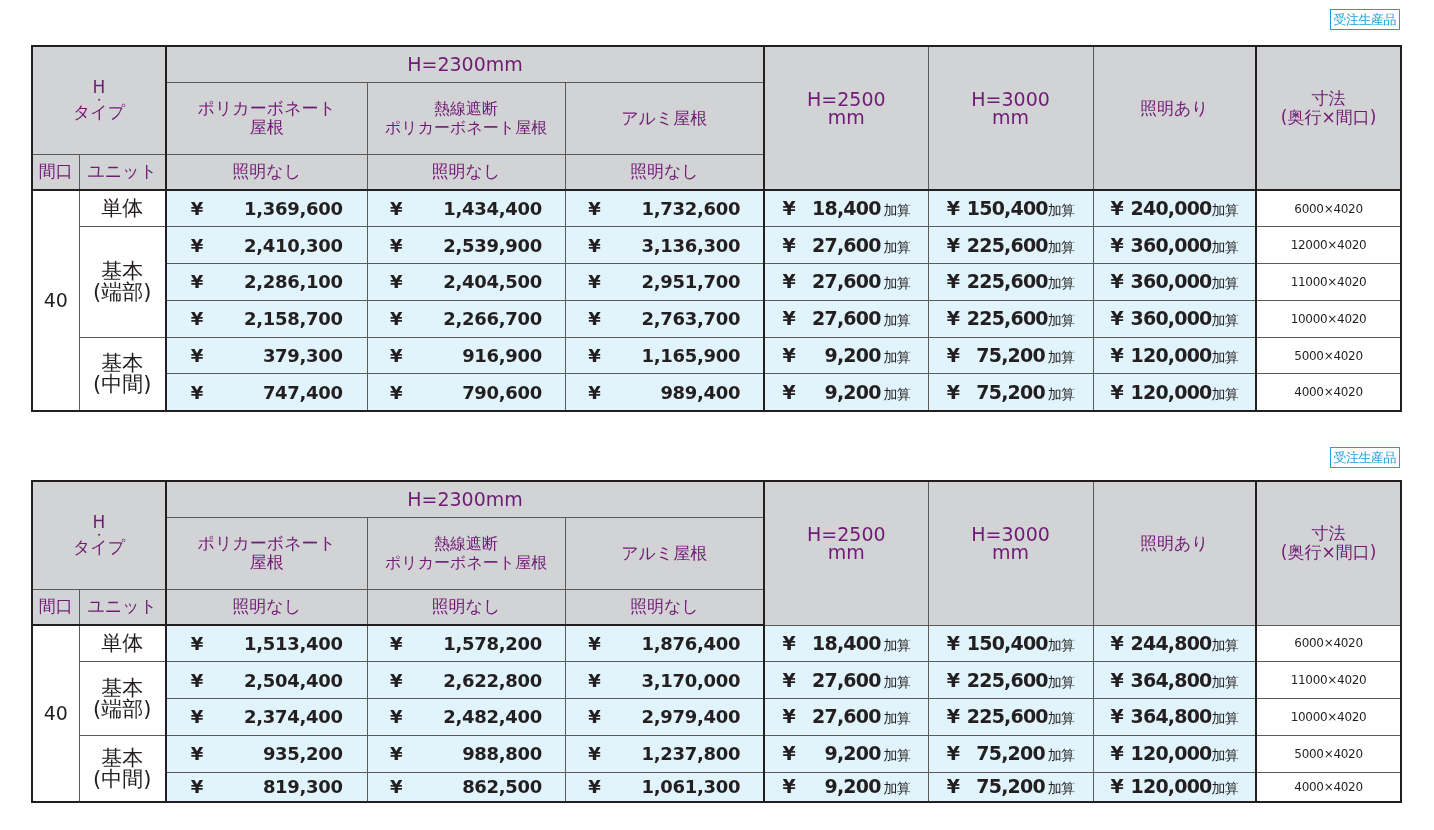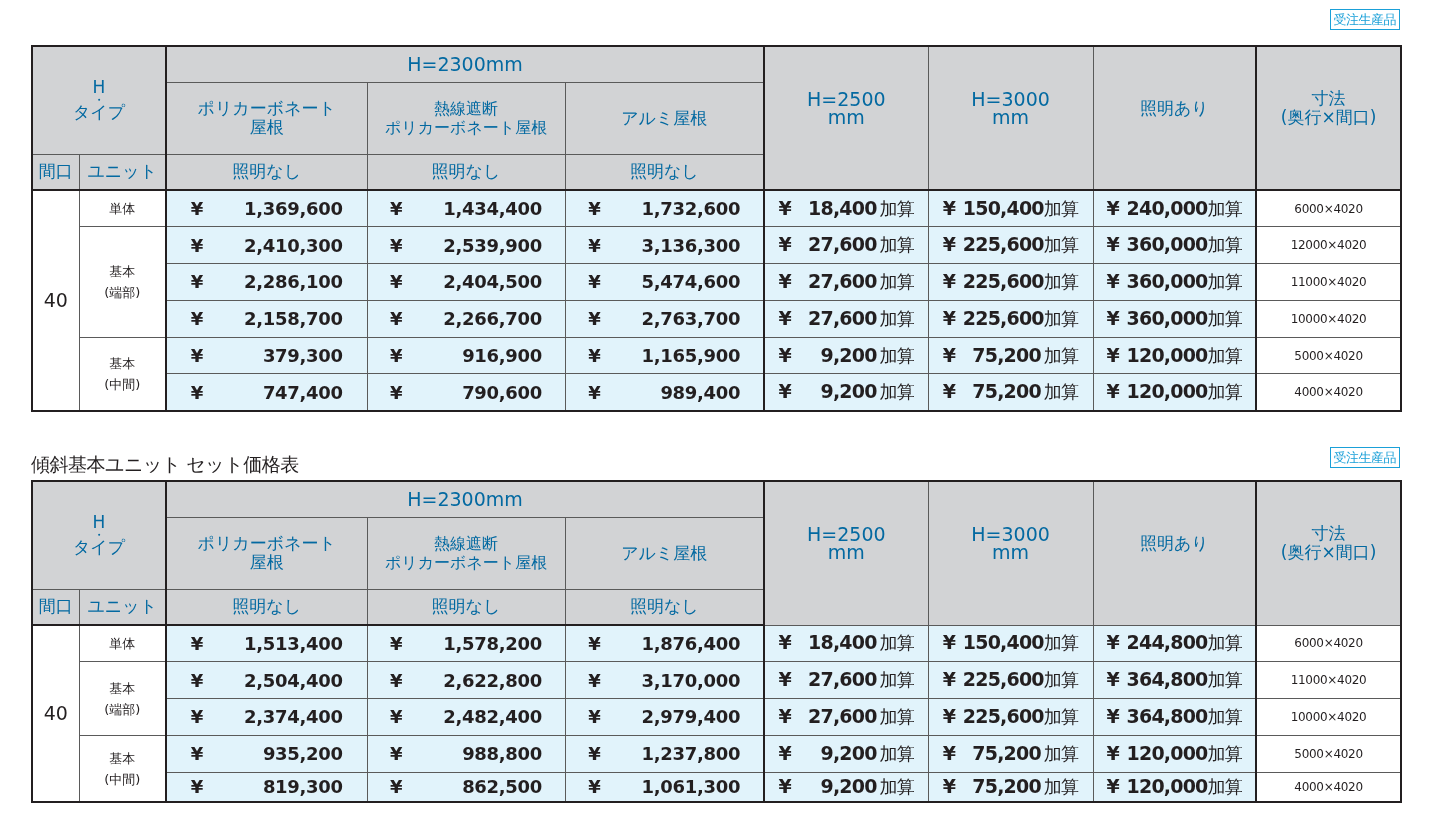--- a/index.html
+++ b/index.html
@@ -6,32 +6,32 @@
   body { width:1434px; height:830px; position:relative; overflow:hidden;
          font-family:"DejaVu Sans","Liberation Sans",sans-serif; color:#231f20; }
   .section { position:absolute; left:31px; width:1369px; }
   .sec-title { position:absolute; left:0; font-size:19px; letter-spacing:-0.5px; color:#231f20; white-space:nowrap; }
   .badge { position:absolute; right:0; font-size:13px; color:#1aa0d8; border:1.5px solid #1aa0d8;
            padding:1px 3px; line-height:17px; background:#fff; letter-spacing:-0.5px; }
   table.price { position:absolute; left:0; border-collapse:collapse; table-layout:fixed; width:1369px;
                 border:2px solid #231f20; }
   table.price td, table.price th { border:1px solid #5a5a5a; padding:0; text-align:center; vertical-align:middle;
                 overflow:hidden; white-space:nowrap; }
-  th { background:#d2d3d5; font-weight:normal; font-size:17px; line-height:19px; color:#0369a1; }
+  th { background:#d2d3d5; font-weight:normal; font-size:17px; line-height:19px; color:#701a75; }
   th.small { font-size:16px; }
   .thick-l { border-left:2px solid #231f20 !important; }
   .thick-b { border-bottom:2px solid #231f20 !important; }
-  td.lab { background:#fff; font-size:13px; line-height:21px; }
+  td.lab { background:#fff; font-size:21px; line-height:21px; }
   td.num { background:#e1f3fb; font-weight:bold; font-size:18px; letter-spacing:-0.3px; }
   td.num .yen { display:inline-block; width:26px; text-align:left; }
   td.num .amt { display:inline-block; text-align:right; }
   td.add { background:#e1f3fb; font-weight:bold; font-size:19px; letter-spacing:-0.8px; }
   td.add .yen { display:inline-block; width:20px; text-align:left; }
   td.add .amt { display:inline-block; width:78px; text-align:right; }
-  td.add .suffix { font-weight:normal; font-size:18px; margin-left:3px;margin-top:24px; }
+  td.add .suffix { font-weight:normal; font-size:14px; margin-left:3px;margin-top:24px; }
   td.dim { background:#fff; font-size:12px; letter-spacing:-0.3px; }
   .w-amt { width:126px; }
 </style>
 </head>
 <body>
 
 <div class="section" style="top:0;height:420px;">
   <div class="badge" style="top:9px;">受注生産品</div>
 
   <table class="price" style="top:45px;" id="t0">
@@ -116,21 +116,21 @@
           <td class="num"><span class="yen">¥</span><span class="amt w-amt">2,539,900</span></td>
           <td class="num"><span class="yen">¥</span><span class="amt w-amt">3,136,300</span></td>
           <td class="add thick-l"><span class="yen">¥</span><span class="amt">27,600</span><span class="suffix">加算</span></td>
           <td class="add"><span class="yen">¥</span><span class="amt">225,600</span><span class="suffix">加算</span></td>
           <td class="add"><span class="yen">¥</span><span class="amt">360,000</span><span class="suffix">加算</span></td>
           <td class="dim thick-l">12000×4020</td>
         </tr>
         <tr style="height:36.8px">
           <td class="num thick-l"><span class="yen">¥</span><span class="amt w-amt">2,286,100</span></td>
           <td class="num"><span class="yen">¥</span><span class="amt w-amt">2,404,500</span></td>
-          <td class="num"><span class="yen">¥</span><span class="amt w-amt">5,474,600</span></td>
+          <td class="num"><span class="yen">¥</span><span class="amt w-amt">2,951,700</span></td>
           <td class="add thick-l"><span class="yen">¥</span><span class="amt">27,600</span><span class="suffix">加算</span></td>
           <td class="add"><span class="yen">¥</span><span class="amt">225,600</span><span class="suffix">加算</span></td>
           <td class="add"><span class="yen">¥</span><span class="amt">360,000</span><span class="suffix">加算</span></td>
           <td class="dim thick-l">11000×4020</td>
         </tr>
         <tr style="height:36.8px">
           <td class="num thick-l"><span class="yen">¥</span><span class="amt w-amt">2,158,700</span></td>
           <td class="num"><span class="yen">¥</span><span class="amt w-amt">2,266,700</span></td>
           <td class="num"><span class="yen">¥</span><span class="amt w-amt">2,763,700</span></td>
           <td class="add thick-l"><span class="yen">¥</span><span class="amt">27,600</span><span class="suffix">加算</span></td>
@@ -158,21 +158,20 @@
           <td class="add thick-l"><span class="yen">¥</span><span class="amt">9,200</span><span class="suffix">加算</span></td>
           <td class="add"><span class="yen">¥</span><span class="amt">75,200</span><span class="suffix">加算</span></td>
           <td class="add"><span class="yen">¥</span><span class="amt">120,000</span><span class="suffix">加算</span></td>
           <td class="dim thick-l">4000×4020</td>
         </tr>
       </tbody>
   </table>
 </div>
 
 <div class="section" style="top:438px;height:392px;">
-  <div class="sec-title" style="top:14px;">傾斜基本ユニット セット価格表</div>
   <div class="badge" style="top:9px;">受注生産品</div>
 
   <table class="price" style="top:42px;" id="t1">
     <colgroup>
       <col style="width:47px">
         <col style="width:87px">
         <col style="width:201px">
         <col style="width:198px">
         <col style="width:199px">
       <col style="width:164px">

